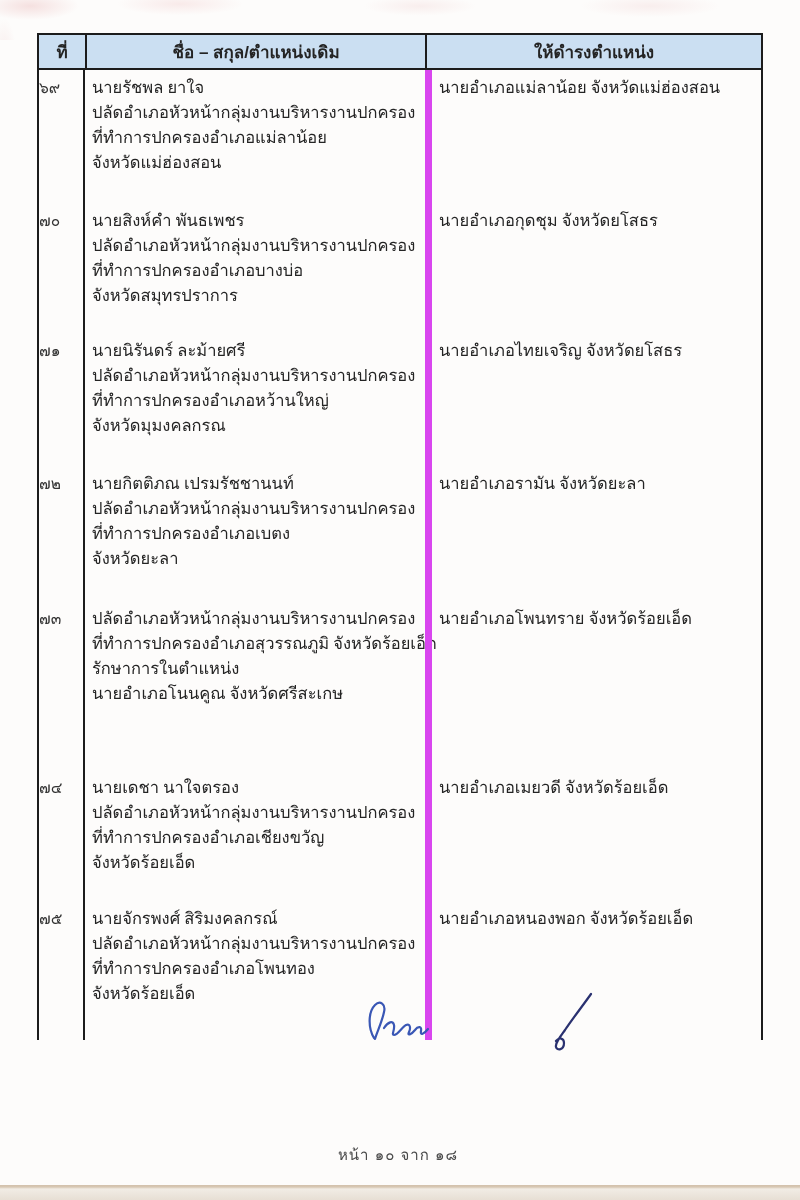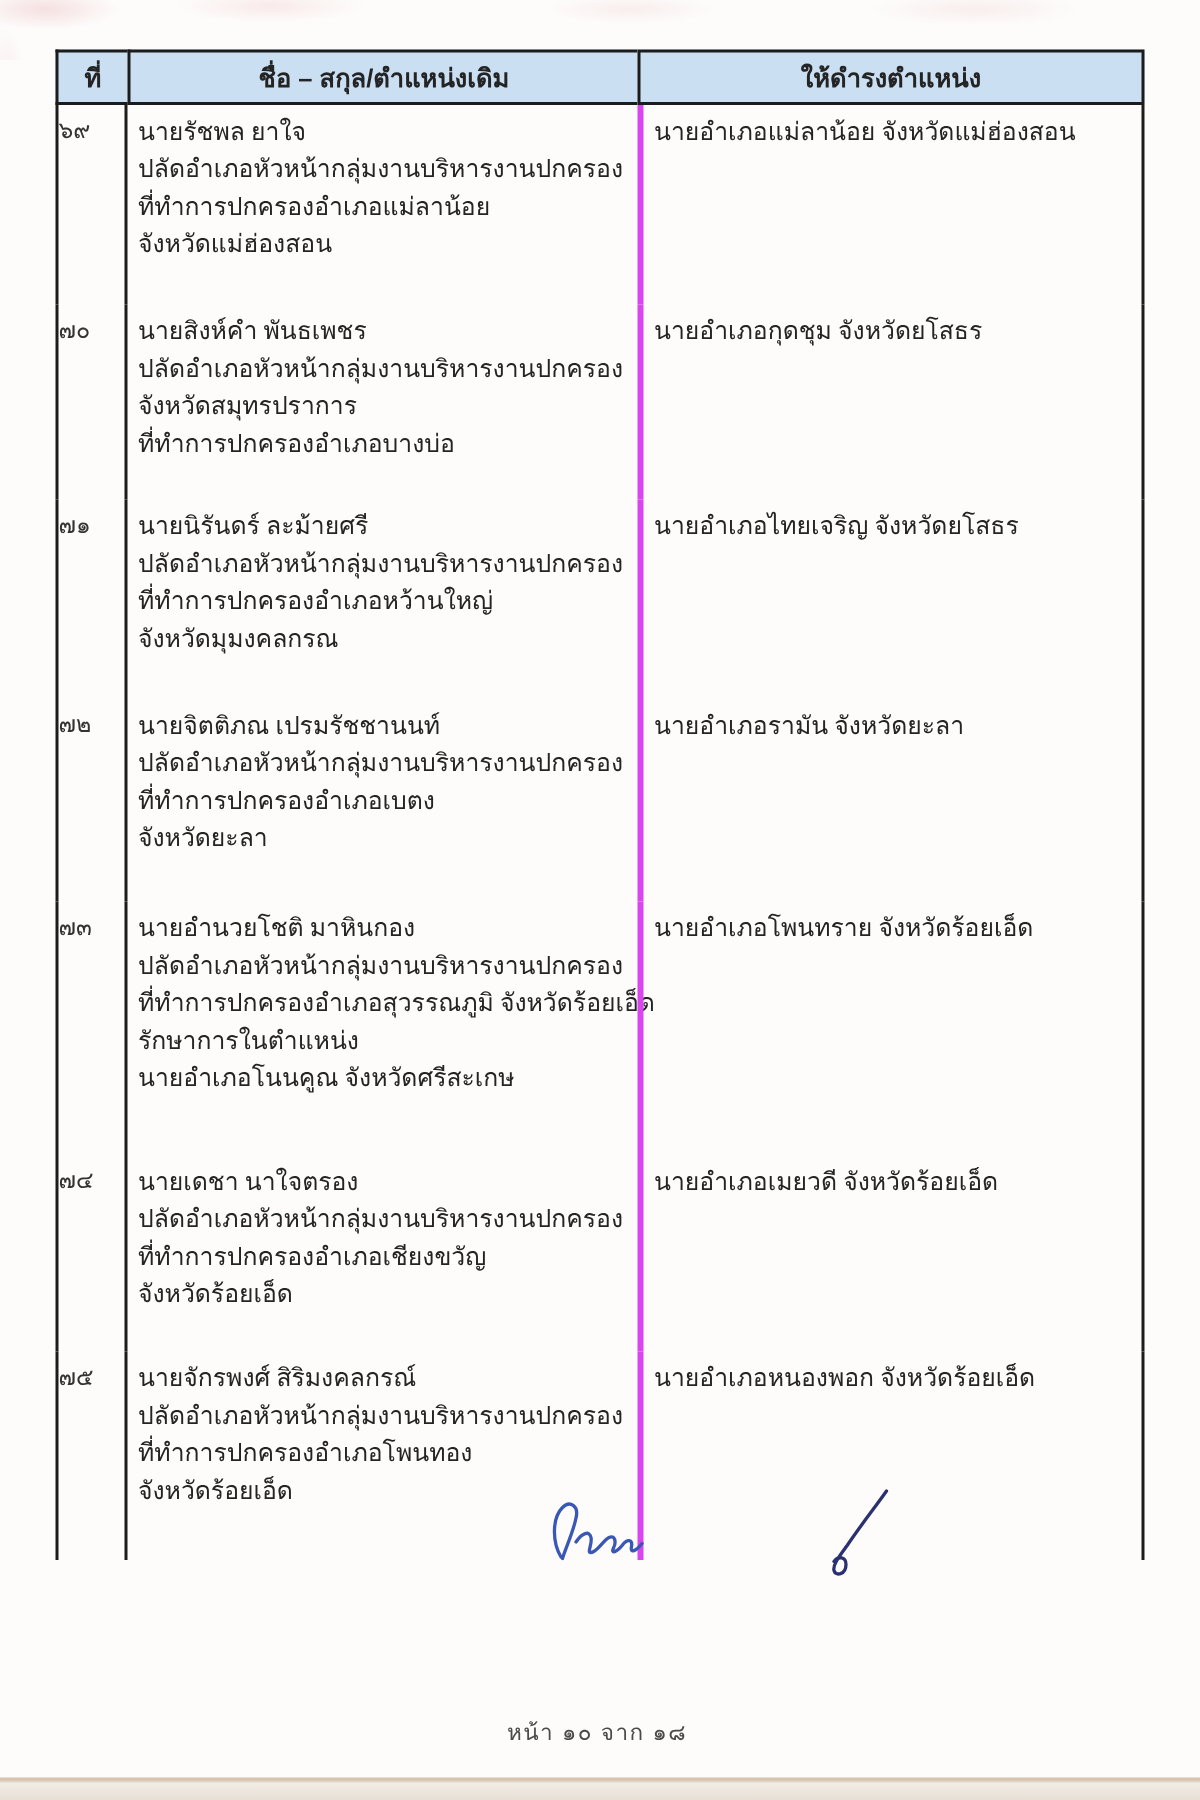--- a/index.html
+++ b/index.html
@@ -41,21 +41,21 @@
     height:37px;display:flex;align-items:center;justify-content:center;
   }
   .hcell.last{border-right:2px solid #1c1c1c;}
   .cell{box-sizing:border-box;font-size:16.5px;line-height:25px;}
   .cno{
     border-left:2px solid #1c1c1c;border-right:2px solid #1c1c1c;
     text-align:left;padding-top:5px;font-size:15.5px;color:#333;
   }
   .cleft{padding:5px 4px 0 7px;}
   .cright{
-    border-left:4px solid #d946ef;border-right:2px solid #1c1c1c;
+    border-left:7px solid #d946ef;border-right:2px solid #1c1c1c;
     padding:5px 0 0 7px;
   }
   
   .entry:nth-child(1){height:133px}
   .entry:nth-child(2){height:130px}
   .entry:nth-child(3){height:133px}
   .entry:nth-child(4){height:135px}
   .entry:nth-child(5){height:169px}
   .entry:nth-child(6){height:131px}
   .entry:nth-child(7){height:139px}
@@ -91,22 +91,22 @@
     <div class="cell cright">
           <div class="tline pos">นายอำเภอแม่ลาน้อย จังหวัดแม่ฮ่องสอน</div>
         </div>
   </div>
 
   <div class="entry">
     <div class="cell cno">๗๐</div>
     <div class="cell cleft lines">
           <div class="tline">นายสิงห์คำ พันธเพชร</div>
           <div class="tline">ปลัดอำเภอหัวหน้ากลุ่มงานบริหารงานปกครอง</div>
+          <div class="tline">ที่ทำการปกครองอำเภอบางบ่อ</div>
           <div class="tline">จังหวัดสมุทรปราการ</div>
-          <div class="tline">ที่ทำการปกครองอำเภอบางบ่อ</div>
         </div>
     <div class="cell cright">
           <div class="tline pos">นายอำเภอกุดชุม จังหวัดยโสธร</div>
         </div>
   </div>
 
   <div class="entry">
     <div class="cell cno">๗๑</div>
     <div class="cell cleft lines">
           <div class="tline">นายนิรันดร์ ละม้ายศรี</div>
@@ -115,34 +115,33 @@
           <div class="tline">จังหวัดมุมงคลกรณ</div>
         </div>
     <div class="cell cright">
           <div class="tline pos">นายอำเภอไทยเจริญ จังหวัดยโสธร</div>
         </div>
   </div>
 
   <div class="entry">
     <div class="cell cno">๗๒</div>
     <div class="cell cleft lines">
-          <div class="tline">นายจิตติภณ เปรมรัชชานนท์</div>
+          <div class="tline">นายกิตติภณ เปรมรัชชานนท์</div>
           <div class="tline">ปลัดอำเภอหัวหน้ากลุ่มงานบริหารงานปกครอง</div>
           <div class="tline">ที่ทำการปกครองอำเภอเบตง</div>
           <div class="tline">จังหวัดยะลา</div>
         </div>
     <div class="cell cright">
           <div class="tline pos">นายอำเภอรามัน จังหวัดยะลา</div>
         </div>
   </div>
 
   <div class="entry">
     <div class="cell cno">๗๓</div>
     <div class="cell cleft lines">
-          <div class="tline">นายอำนวยโชติ มาหินกอง</div>
           <div class="tline">ปลัดอำเภอหัวหน้ากลุ่มงานบริหารงานปกครอง</div>
           <div class="tline">ที่ทำการปกครองอำเภอสุวรรณภูมิ จังหวัดร้อยเอ็ด</div>
           <div class="tline">รักษาการในตำแหน่ง</div>
           <div class="tline">นายอำเภอโนนคูณ จังหวัดศรีสะเกษ</div>
         </div>
     <div class="cell cright">
           <div class="tline pos">นายอำเภอโพนทราย จังหวัดร้อยเอ็ด</div>
         </div>
   </div>
 

